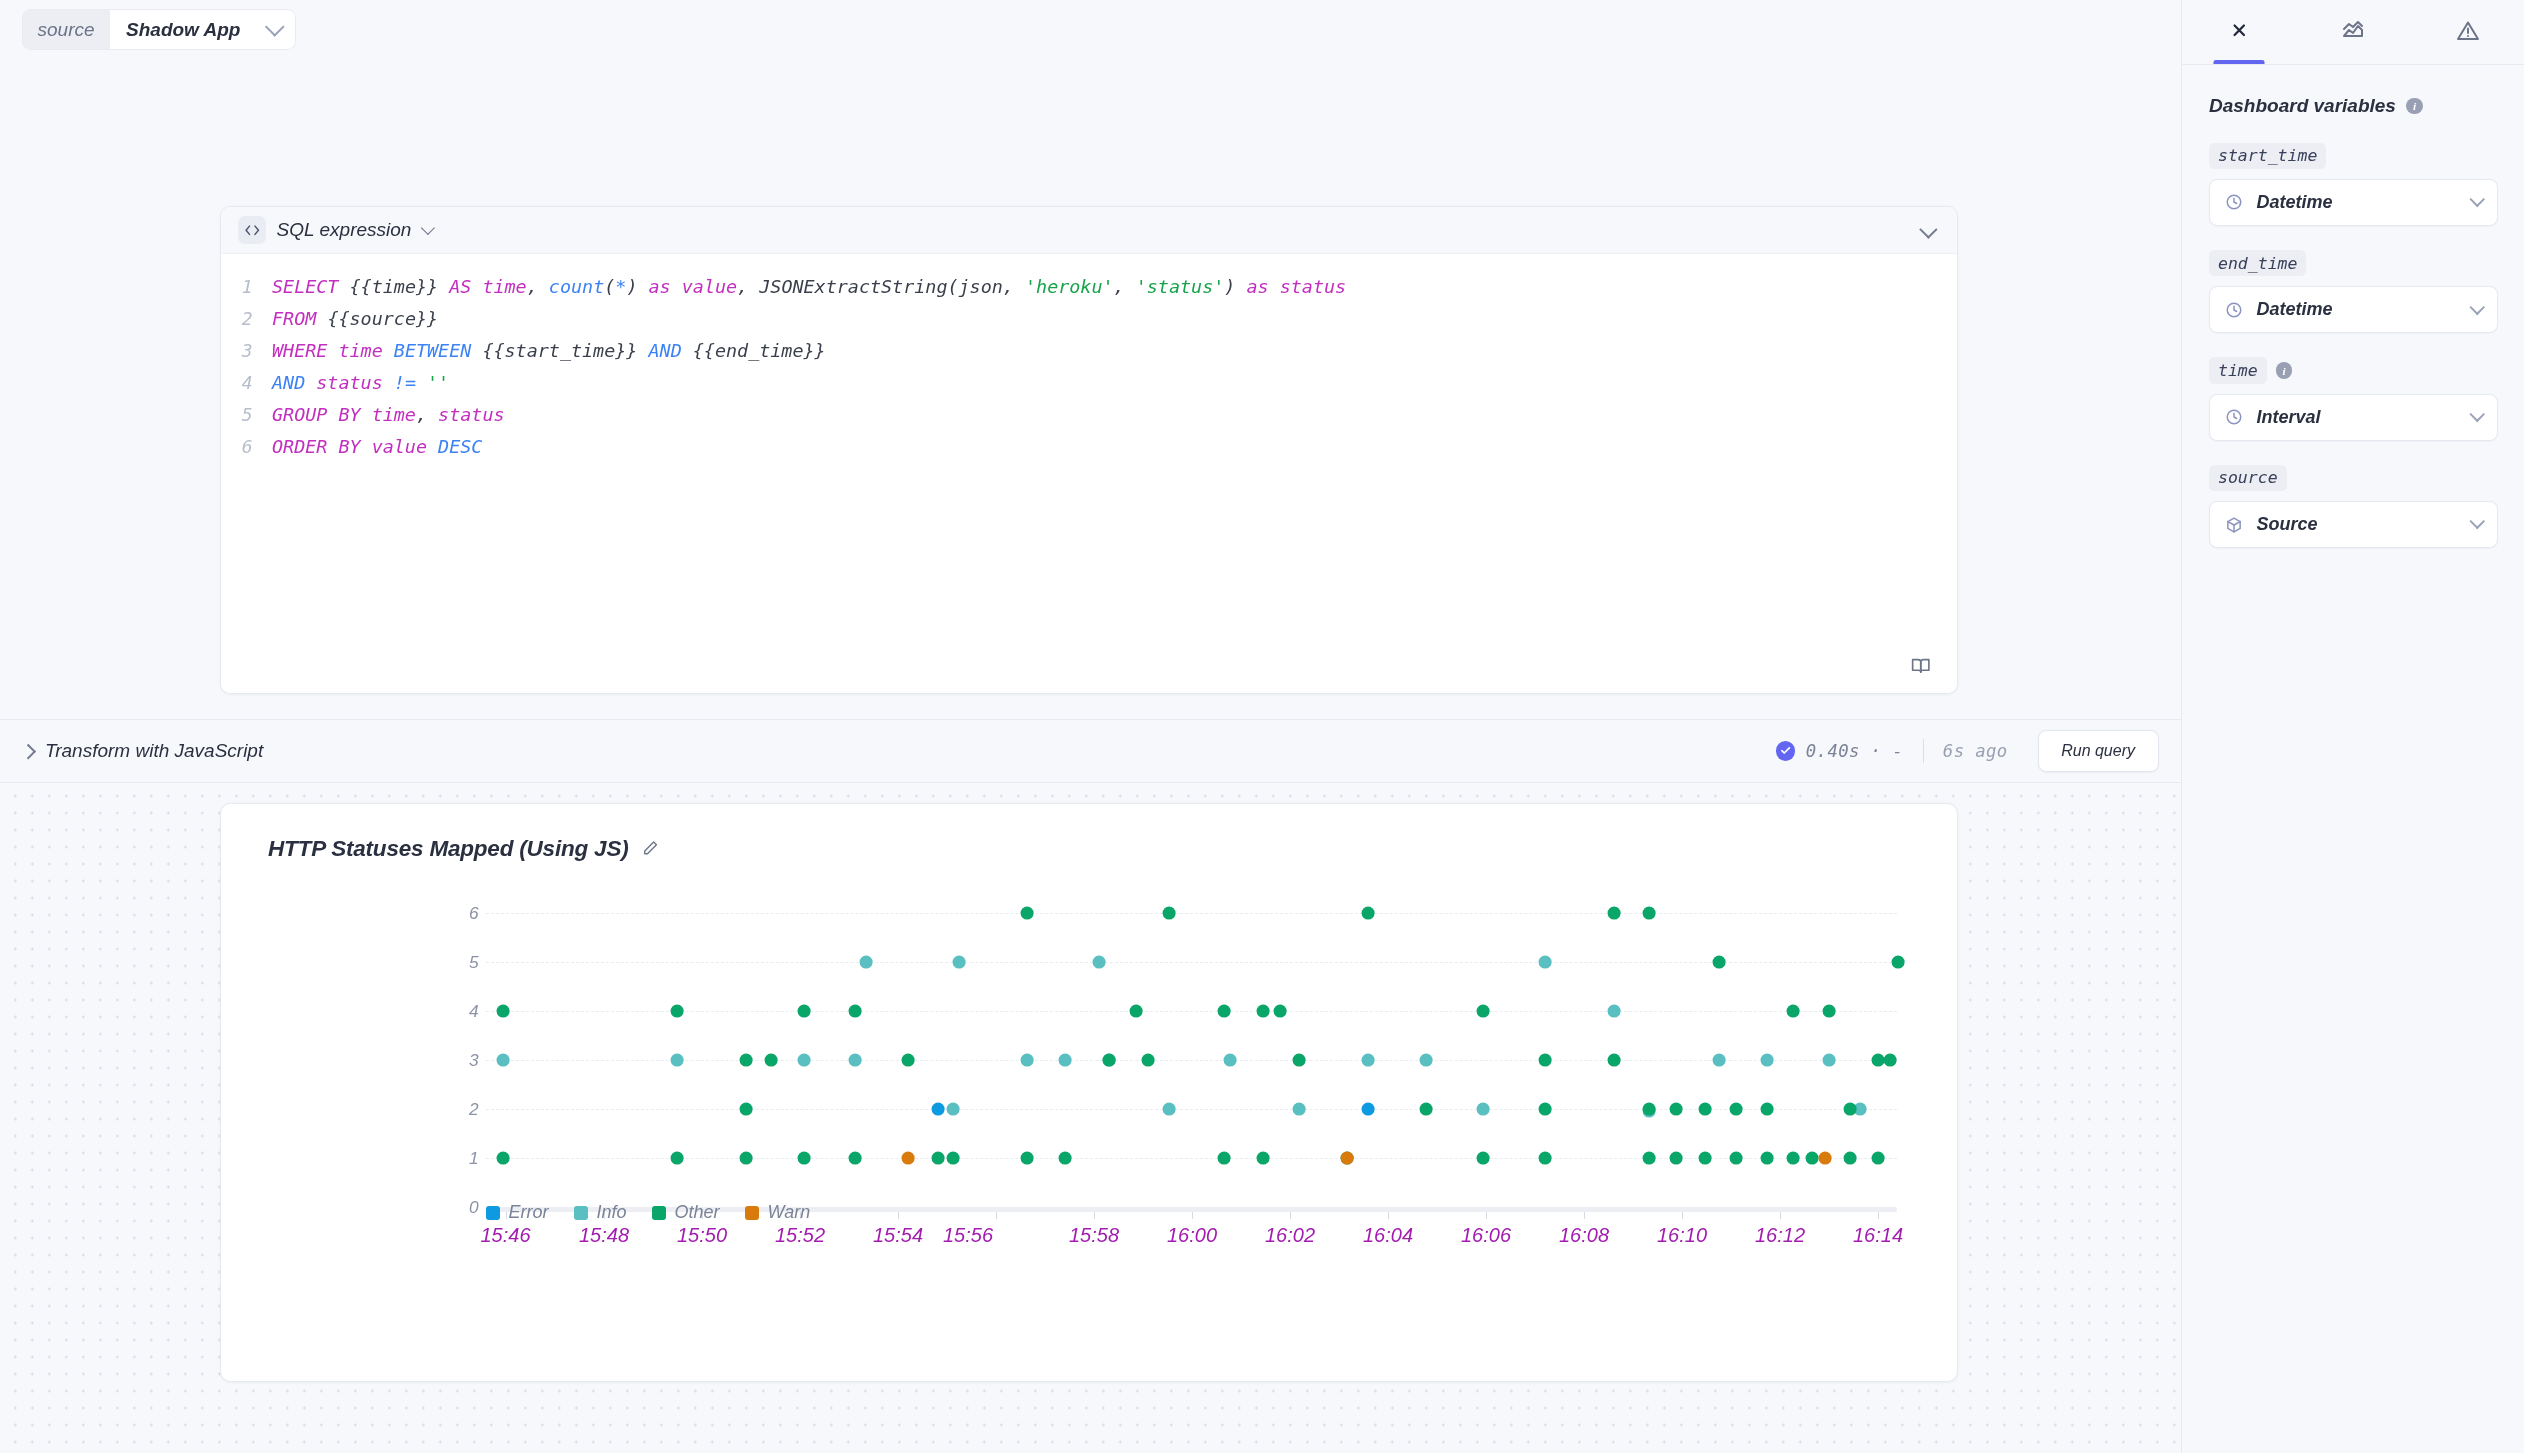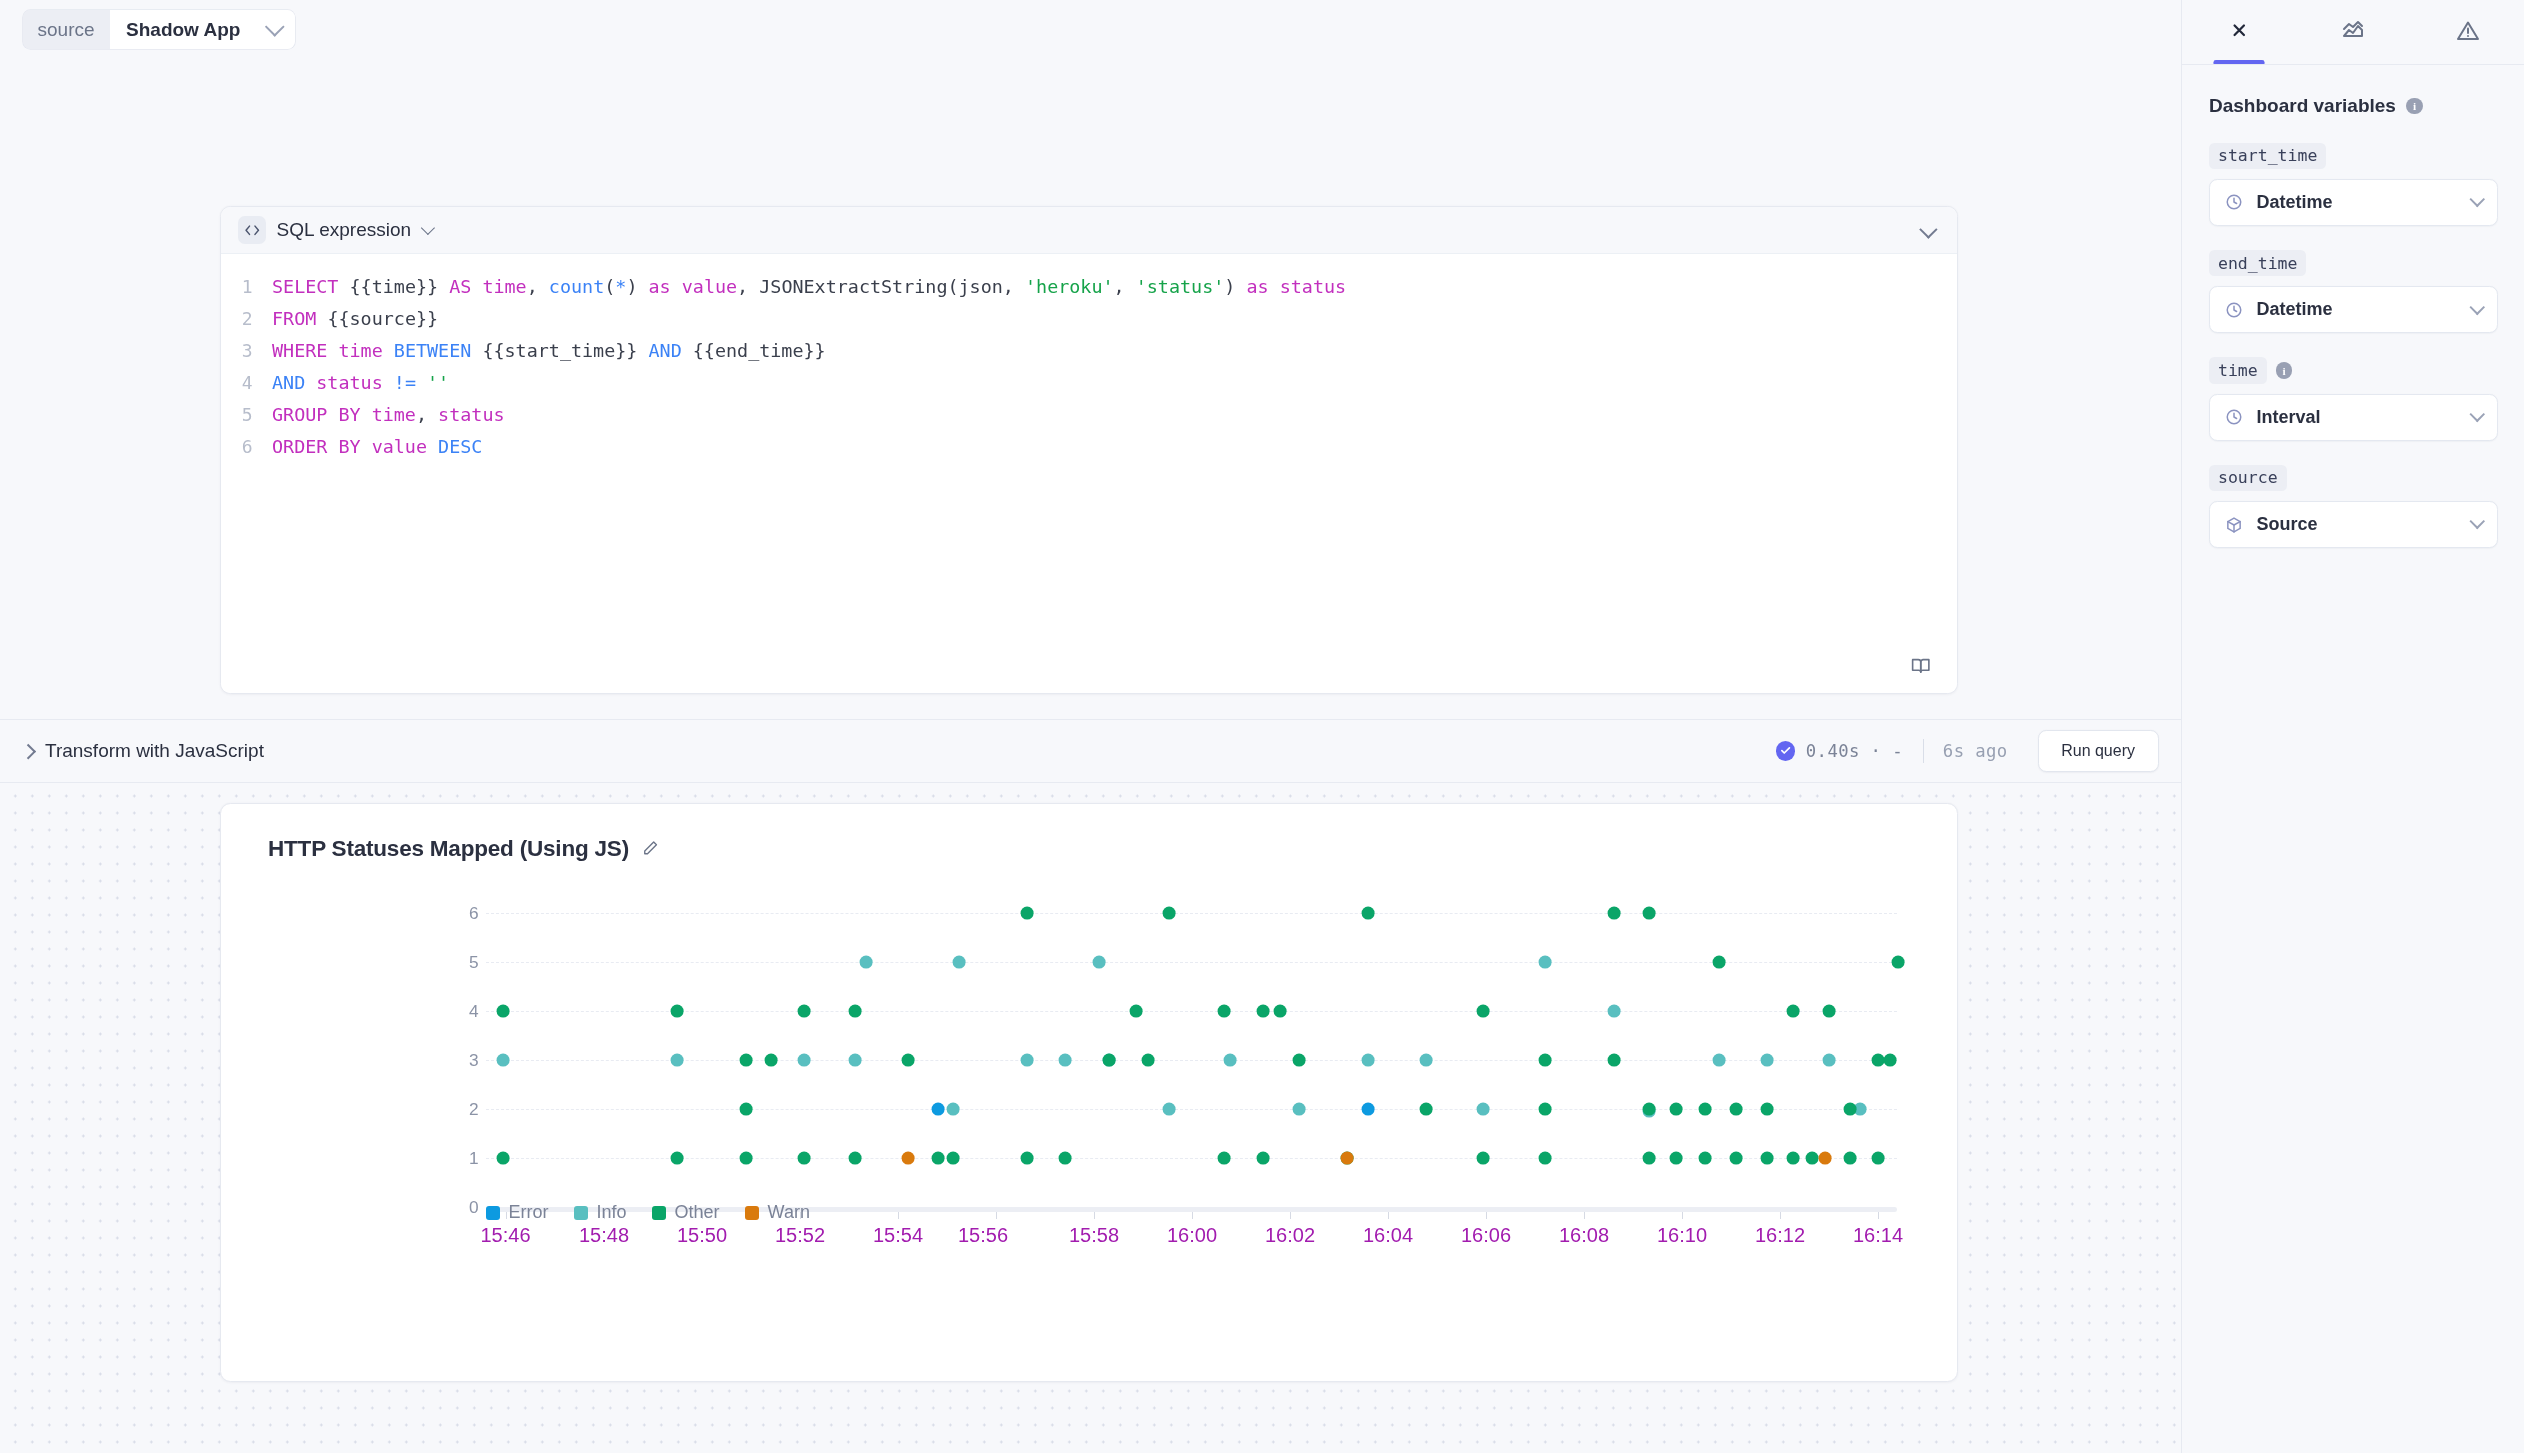--- a/index.html
+++ b/index.html
@@ -2,21 +2,21 @@
 <html style="font-size:12px"><head>
 <meta charset="utf-8">
 <style>
   * { box-sizing: border-box; margin: 0; padding: 0; }
   html, body {
     width: 2525px; height: 1453px;
     font-family: "Liberation Sans", sans-serif;
     background: #f7f8fb;
     overflow: hidden;
   }
-  #app { position: relative; width: 2525px; height: 1453px; display: flex; }
+  #app { position: relative; width: 2525px; height: 1453px; display: flex; font-style: italic; }
 
   
   .main-col {
     width: 2181px; height: 1453px;
     position: relative;
     background: #f7f8fb;
     display: flex; flex-direction: column;
   }
 
   
@@ -416,21 +416,21 @@
               <div class="xtick" style="left: 19.5px; top: 340px;">15:46</div>
               <div class="xtick-mark" style="left: 118px; top: 328px;"></div>
               <div class="xtick" style="left: 118px; top: 340px;">15:48</div>
               <div class="xtick-mark" style="left: 216px; top: 328px;"></div>
               <div class="xtick" style="left: 216px; top: 340px;">15:50</div>
               <div class="xtick-mark" style="left: 314px; top: 328px;"></div>
               <div class="xtick" style="left: 314px; top: 340px;">15:52</div>
               <div class="xtick-mark" style="left: 412px; top: 328px;"></div>
               <div class="xtick" style="left: 412px; top: 340px;">15:54</div>
               <div class="xtick-mark" style="left: 510px; top: 328px;"></div>
-              <div class="xtick" style="left: 497px; top: 340px;">15:56</div>
+              <div class="xtick" style="left: 482px; top: 340px;">15:56</div>
               <div class="xtick-mark" style="left: 608px; top: 328px;"></div>
               <div class="xtick" style="left: 608px; top: 340px;">15:58</div>
               <div class="xtick-mark" style="left: 706px; top: 328px;"></div>
               <div class="xtick" style="left: 706px; top: 340px;">16:00</div>
               <div class="xtick-mark" style="left: 804px; top: 328px;"></div>
               <div class="xtick" style="left: 804px; top: 340px;">16:02</div>
               <div class="xtick-mark" style="left: 902px; top: 328px;"></div>
               <div class="xtick" style="left: 902px; top: 340px;">16:04</div>
               <div class="xtick-mark" style="left: 1000px; top: 328px;"></div>
               <div class="xtick" style="left: 1000px; top: 340px;">16:06</div>

